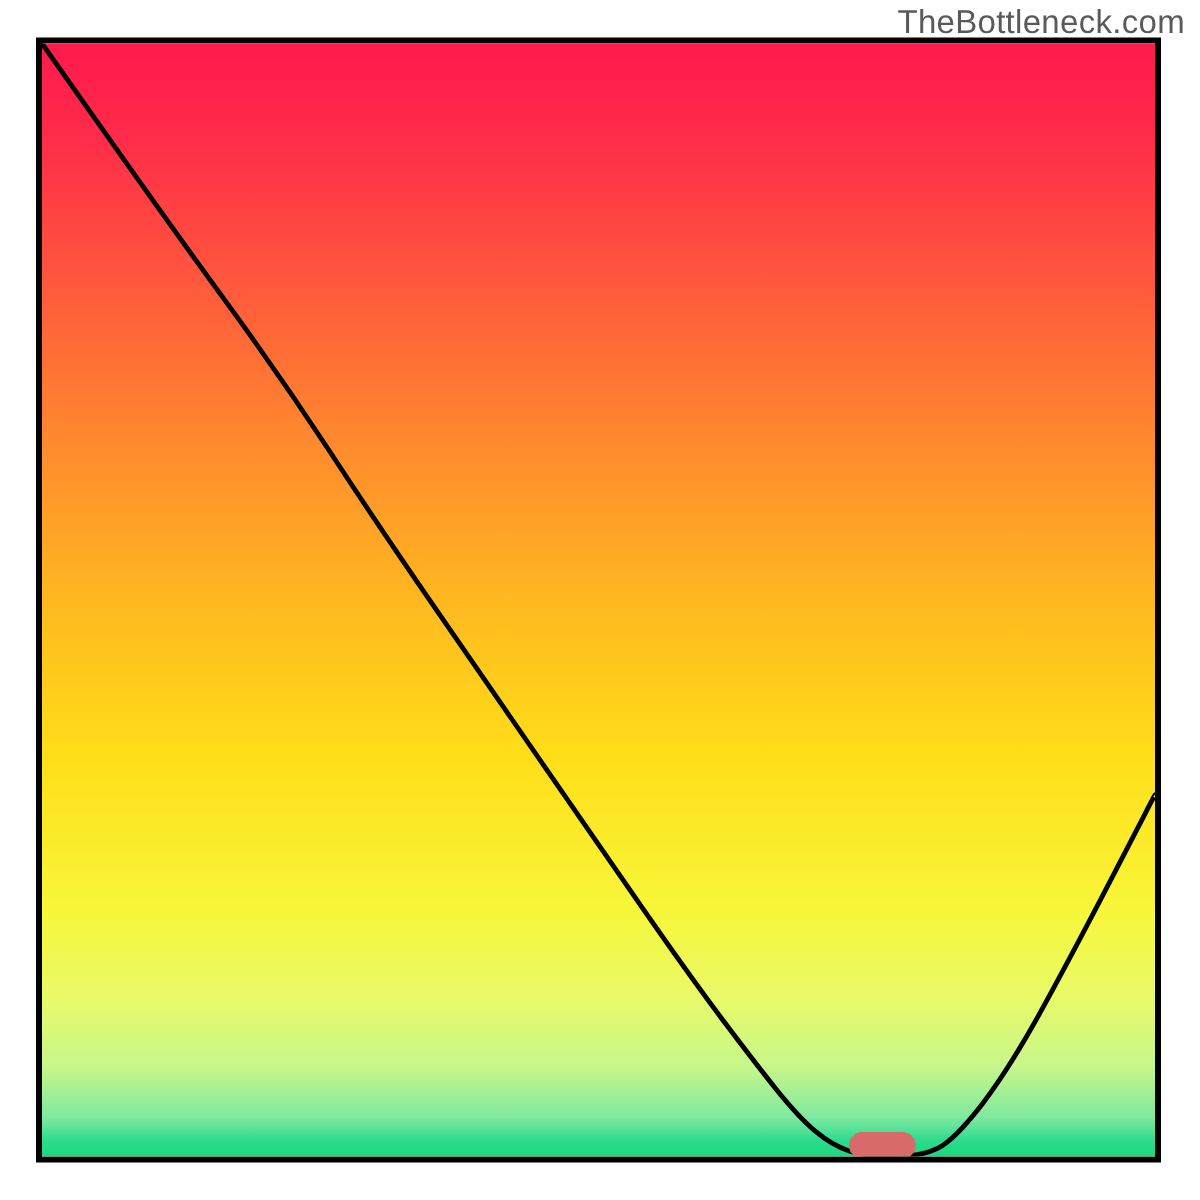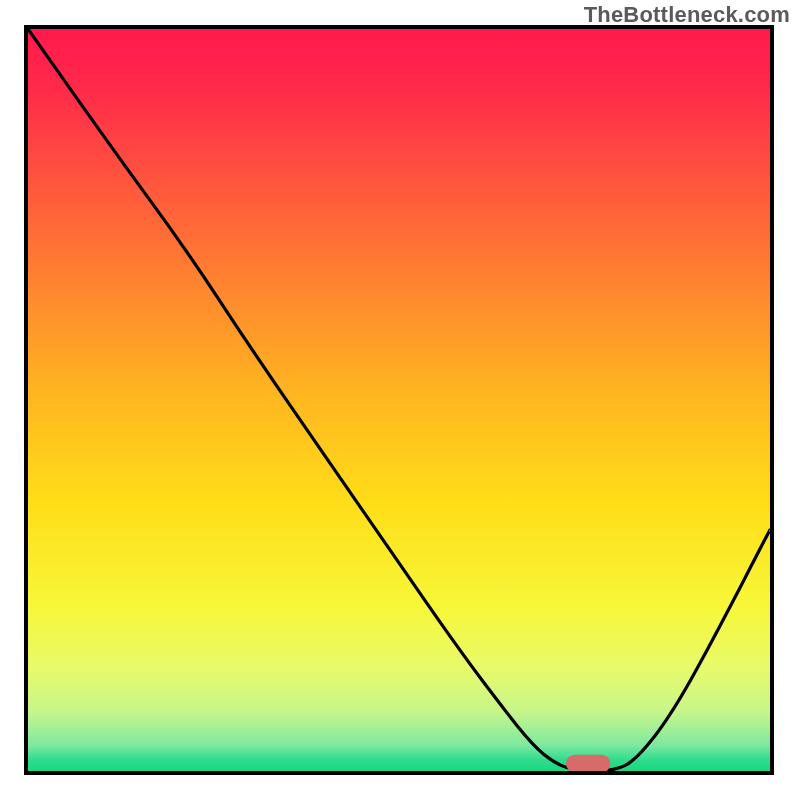--- a/index.html
+++ b/index.html
@@ -1,17 +1,17 @@
 <!DOCTYPE html>
 <html><head>
 <meta charset="utf-8">
 <style>
   html,body{margin:0;padding:0;width:800px;height:800px;overflow:hidden;background:#fff;font-family:Arial,Helvetica,sans-serif}
   .stage{position:relative;width:800px;height:800px}
-  .watermark{position:absolute;top:2px;right:10px;font-size:22px;font-weight:700;color:#5a5a5a;letter-spacing:.2px}
+  .watermark{position:absolute;top:2px;right:10px;font-size:22px;font-weight:400;color:#5a5a5a;letter-spacing:.2px}
   
   .frame{position:absolute;left:24px;top:25px;width:750px;height:750px;border:4px solid #000;box-sizing:border-box}
   svg.grad{position:absolute;left:0;top:0}
 </style>
 </head>
 <body>
 <div class="stage">
   <div class="watermark">TheBottleneck.com</div>
 
   <div class="frame">

